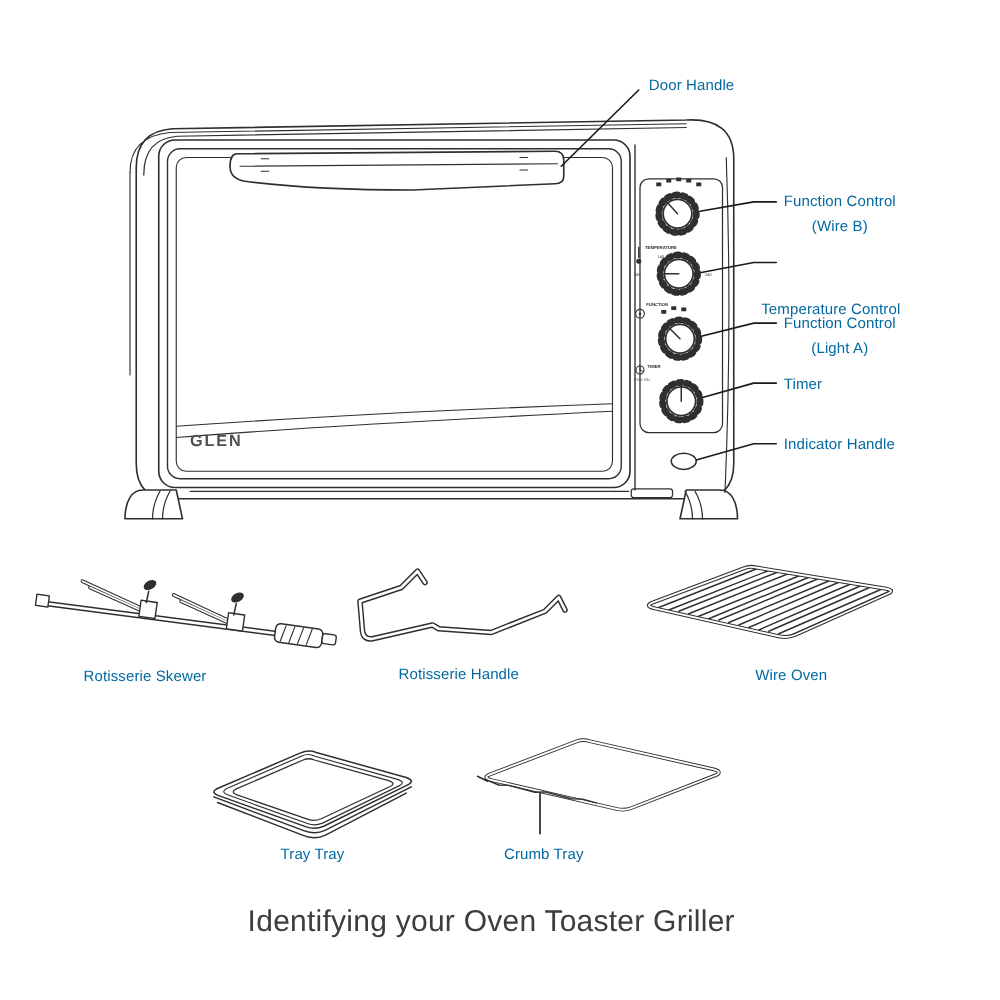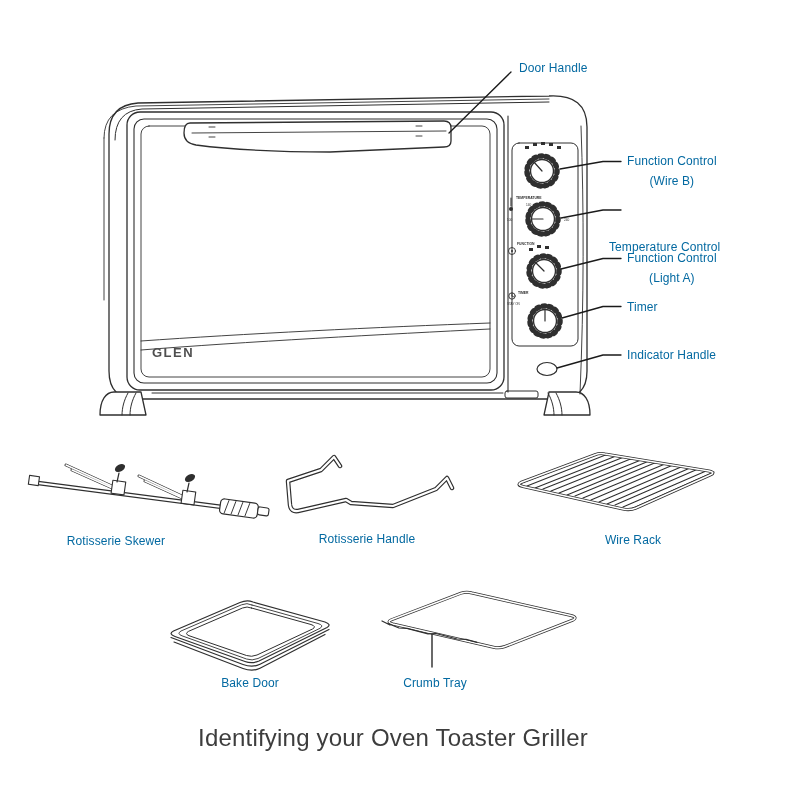--- a/index.html
+++ b/index.html
@@ -194,21 +194,21 @@
   </div>
 
   <div class="label" style="left:627px;top:297px;">Timer</div>
 
   <div class="label" style="left:627px;top:345px;">Indicator Handle</div>
 
   <div class="label centered" style="left:367px;top:529px;">Rotisserie Handle</div>
 
   <div class="label centered" style="left:116px;top:531px;">Rotisserie Skewer</div>
 
-  <div class="label centered" style="left:633px;top:530px;">Wire Rack</div>
-
-  <div class="label centered" style="left:250px;top:673px;">Bake Door</div>
+  <div class="label centered" style="left:633px;top:530px;">Wire Oven</div>
+
+  <div class="label centered" style="left:250px;top:673px;">Tray Tray</div>
 
   <div class="label centered" style="left:435px;top:673px;">Crumb Tray</div>
 
   <div class="diagram-title">Identifying your Oven Toaster Griller</div>
 
 </div>
 
 </body></html>

